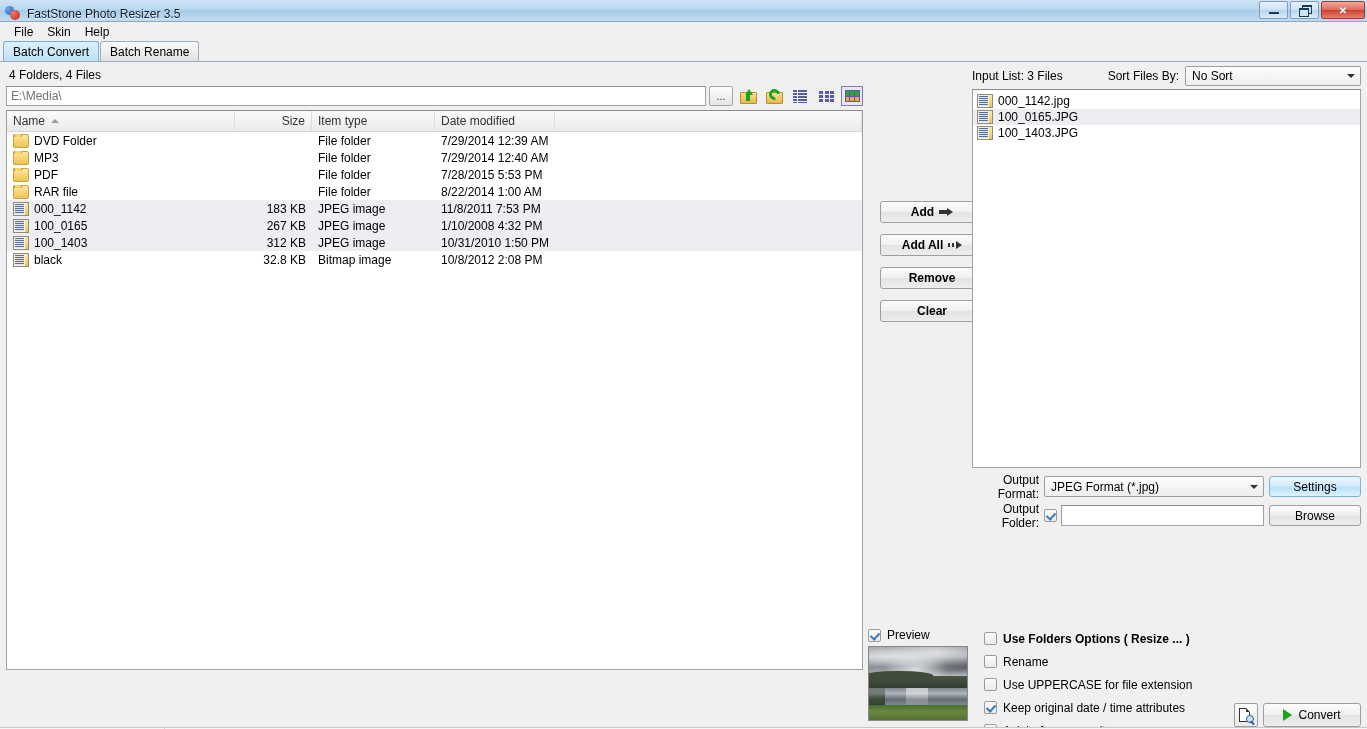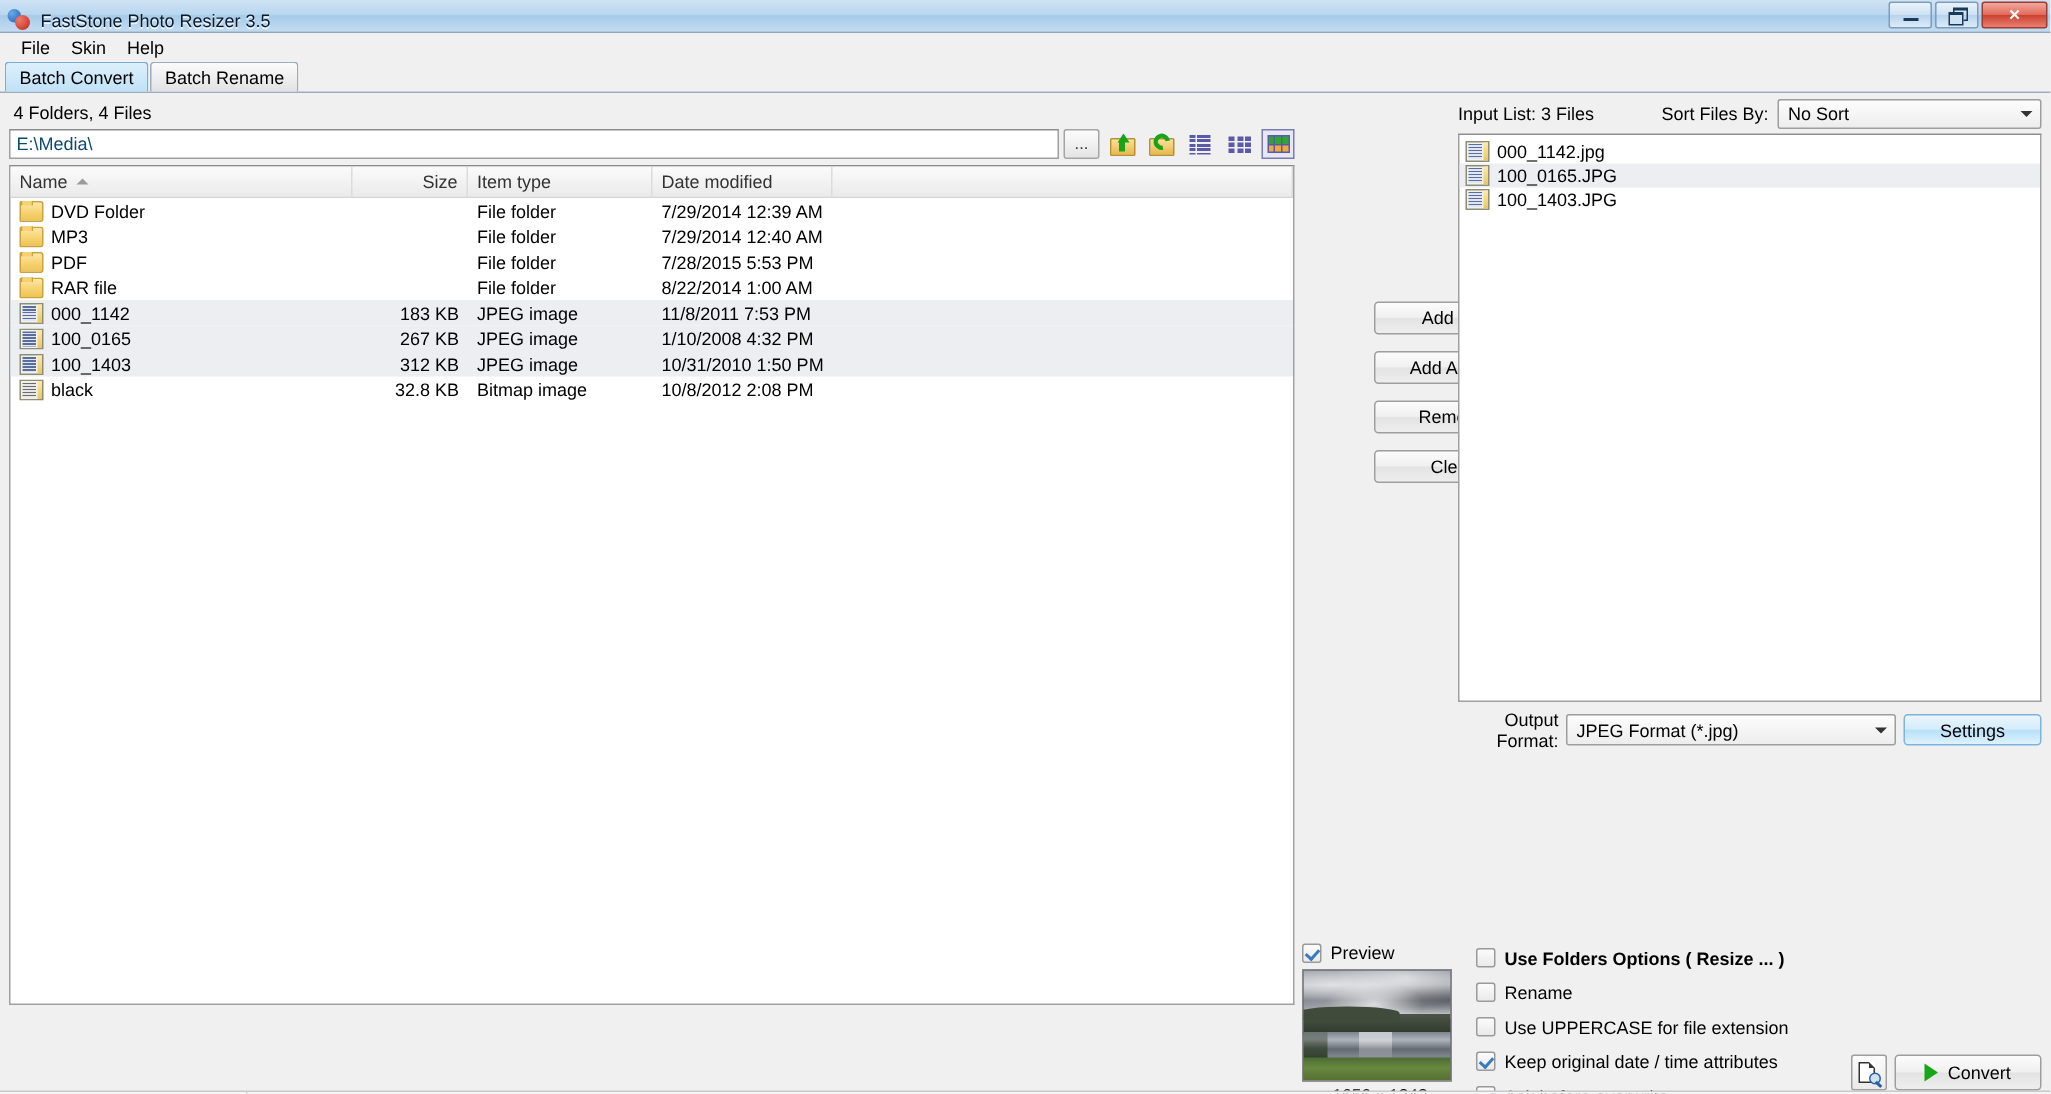--- a/index.html
+++ b/index.html
@@ -93,21 +93,21 @@
 
   
   .left-panel {
     position: absolute; left: 6px; top: 4px; width: 857px; height: 670px;
   }
   .count-label { font-size: 12px; color: #000; padding: 2px 2px 4px 3px; }
   .path-row { display: flex; align-items: center; height: 20px; }
   .path-input {
     flex: 1 1 auto; height: 20px; background: #fff;
     border: 1px solid #a0a0a0; border-top-color: #8c8c8c;
-    font-size: 12px; padding: 0 4px; line-height: 18px; color: #0c4a6e;
+    font-size: 12px; padding: 0 4px; line-height: 18px; color: #737373;
   }
   .tb-btn {
     width: 24px; height: 20px; margin-left: 3px;
     border: 1px solid #a5a5a5; border-radius: 2px;
     background: linear-gradient(to bottom, #fdfdfd, #e4e4e4);
     display: flex; align-items: center; justify-content: center;
     font-size: 11px; color: #333;
   }
   .icon-btn {
     width: 22px; height: 20px; margin-left: 4px;
@@ -174,21 +174,21 @@
     font-size: 11.5px; color: #000; padding: 0 4px;
   }
   .format-filter .txt { flex: 1 1 auto; overflow: hidden; white-space: nowrap; }
   .caret-dn {
     width: 0; height: 0; margin-left: 6px; margin-right: 2px;
     border-left: 4px solid transparent; border-right: 4px solid transparent;
     border-top: 4px solid #333;
   }
 
   
-  .mid-col { position: absolute; left: 916px; top: 139px; width: 104px; }
+  .mid-col { position: absolute; left: 880px; top: 139px; width: 104px; font-weight: bold; }
   .btn {
     width: 100%; height: 22px; margin-bottom: 11px;
     border: 1px solid #9e9e9e; border-radius: 3px;
     background: linear-gradient(to bottom, #fcfcfc 0%, #f0f0f0 48%, #e3e3e3 52%, #eeeeee 100%);
     font-size: 12px; color: #000;
     display: flex; align-items: center; justify-content: center; gap: 5px;
   }
   .arrow-r { display: inline-block; position: relative; width: 14px; height: 8px; }
   .arrow-r:before {
     content:""; position:absolute; left:0; top:2px; width:8px; height:4px; background:#333;
@@ -549,20 +549,26 @@
 
     <div class="out-row">
       <span class="out-label">Output Format:</span>
       <div class="sel-box" style="flex:1 1 auto; height:21px">
         <span class="lbl">JPEG Format (*.jpg)</span>
         <span class="caret-dn"></span>
       </div>
       <div class="btn-side hot">Settings</div>
     </div>
 
+    <div class="out-row">
+      <span class="out-label">Output Folder:</span>
+      <span class="cb on" style="margin-right:4px"></span>
+      <div class="out-field"></div>
+      <div class="btn-side">Browse</div>
+    </div>
   </div>
 
   <div class="bottom-area">
     <div class="preview-col">
       <div class="pv-head">
         <span class="cb on"></span>
         <span>Preview</span>
       </div>
       <div class="thumb">
         <div class="sky"></div>

